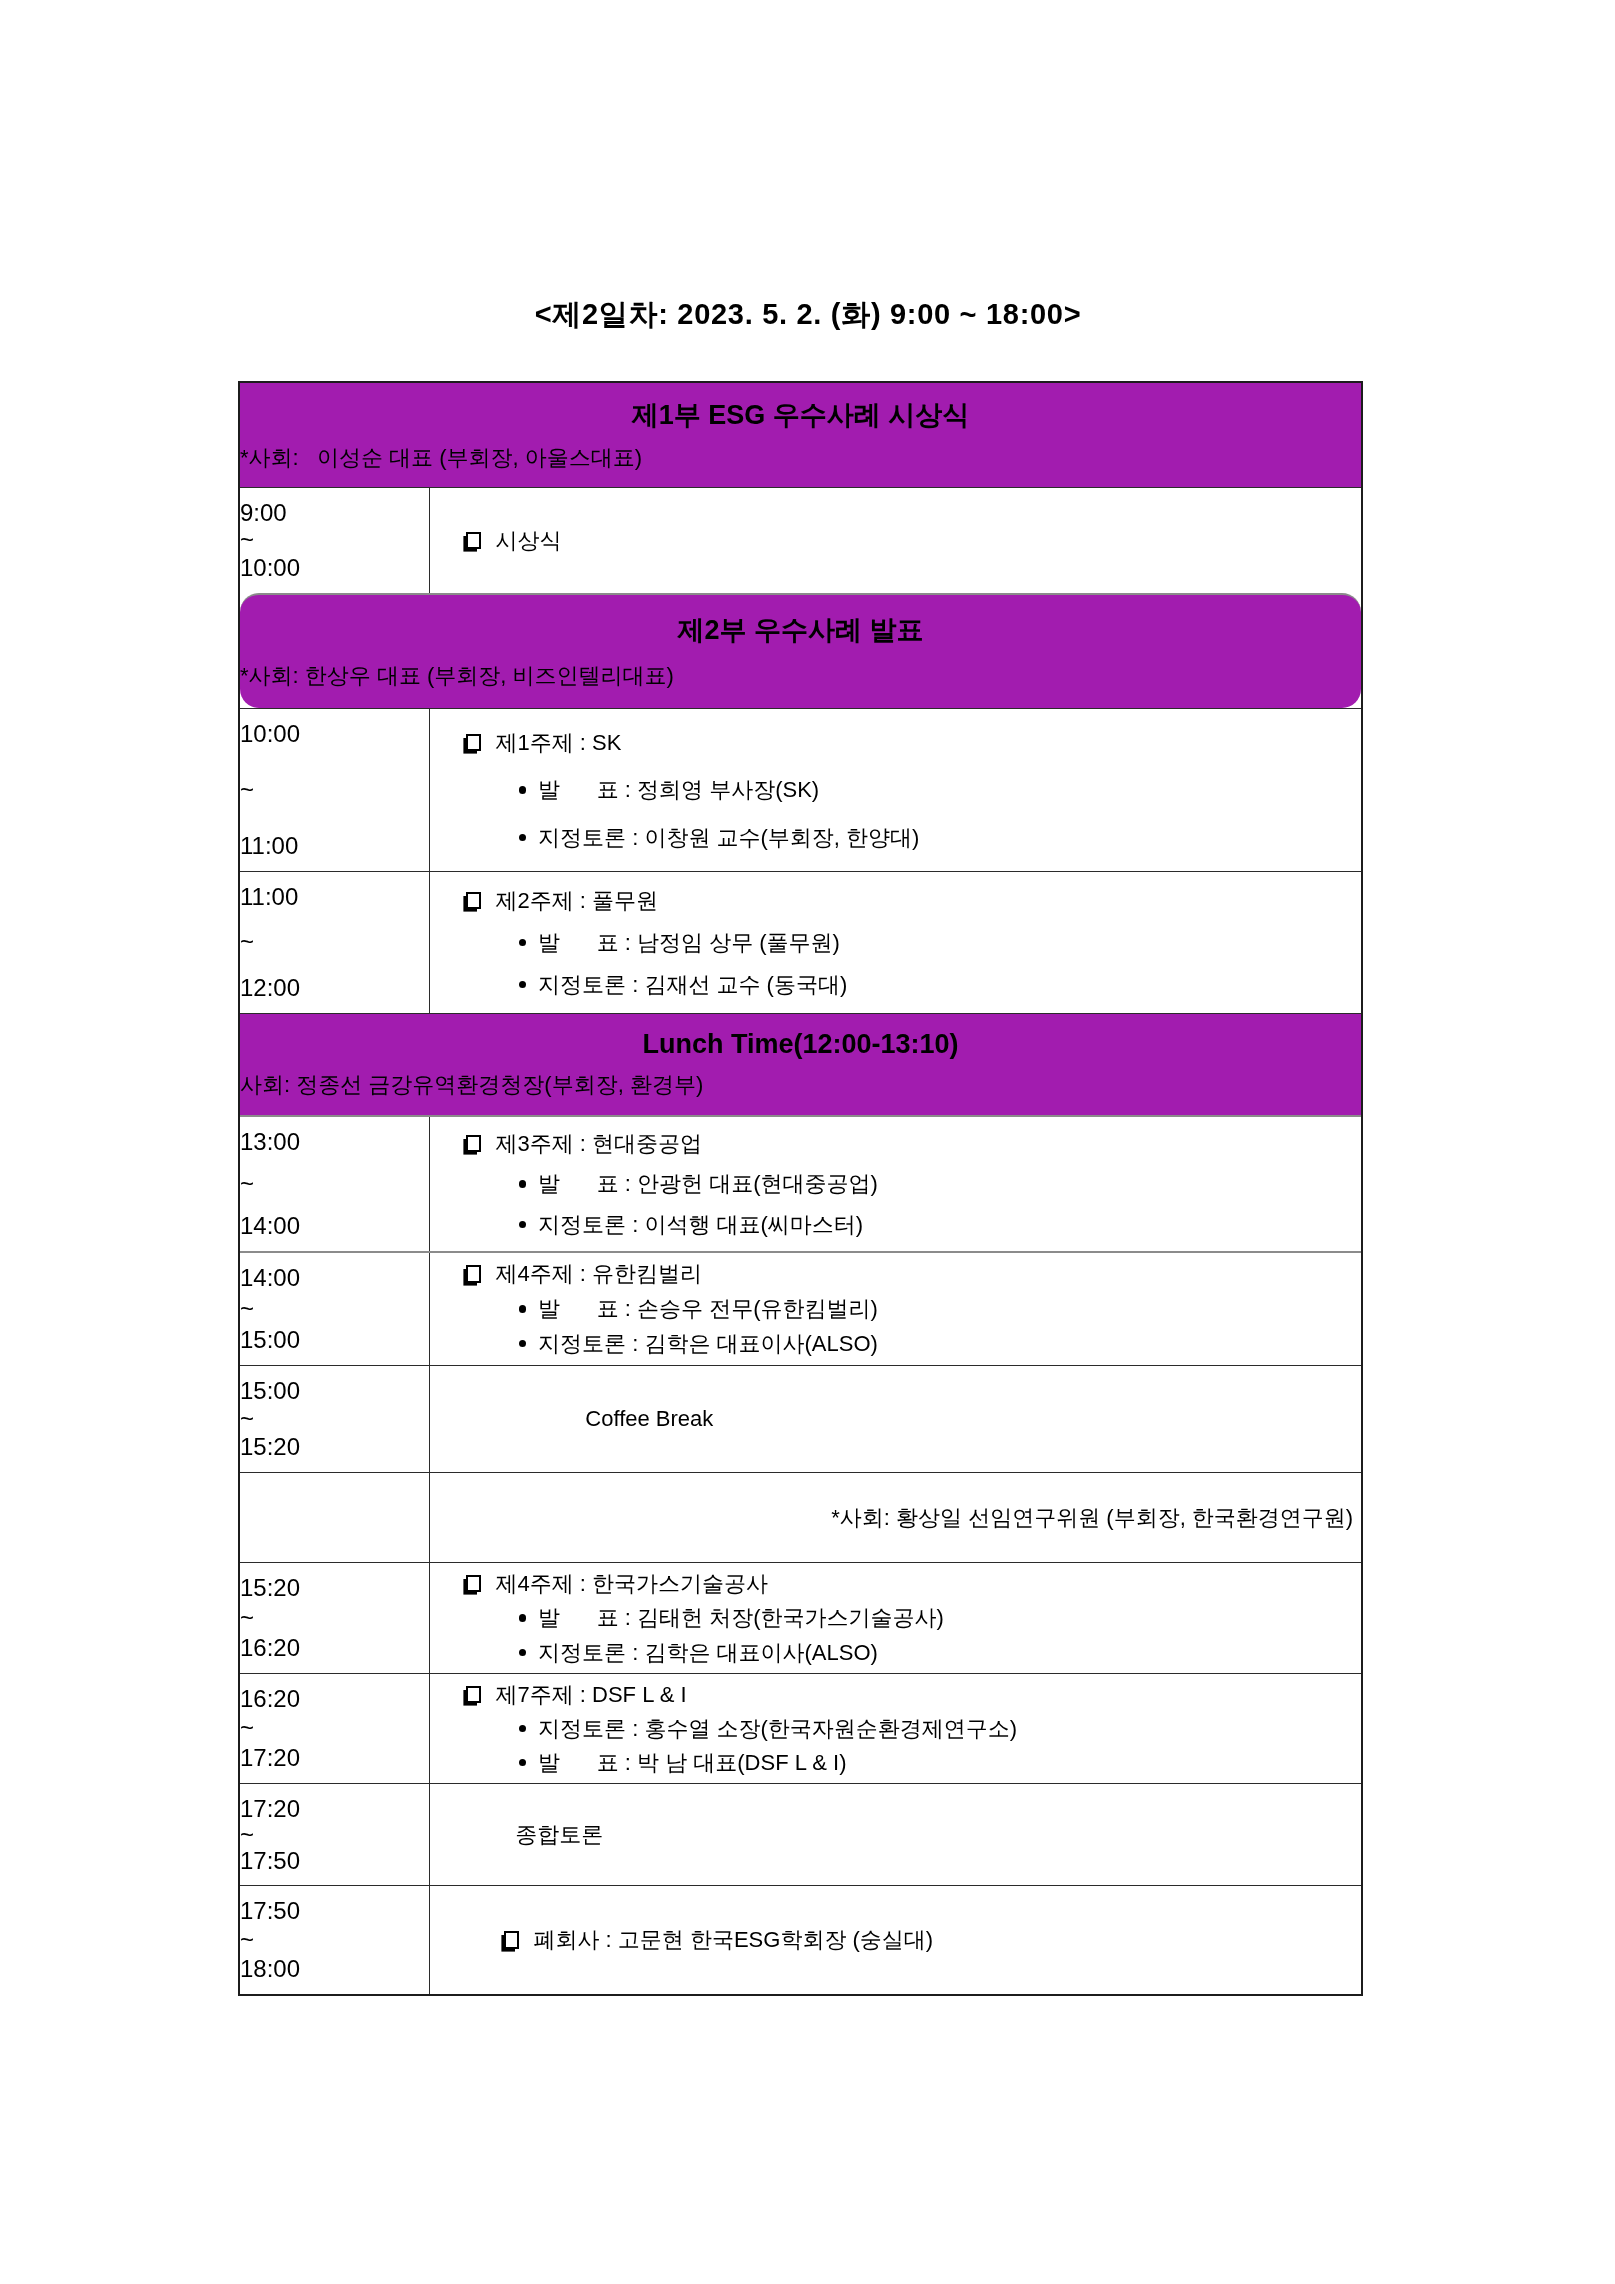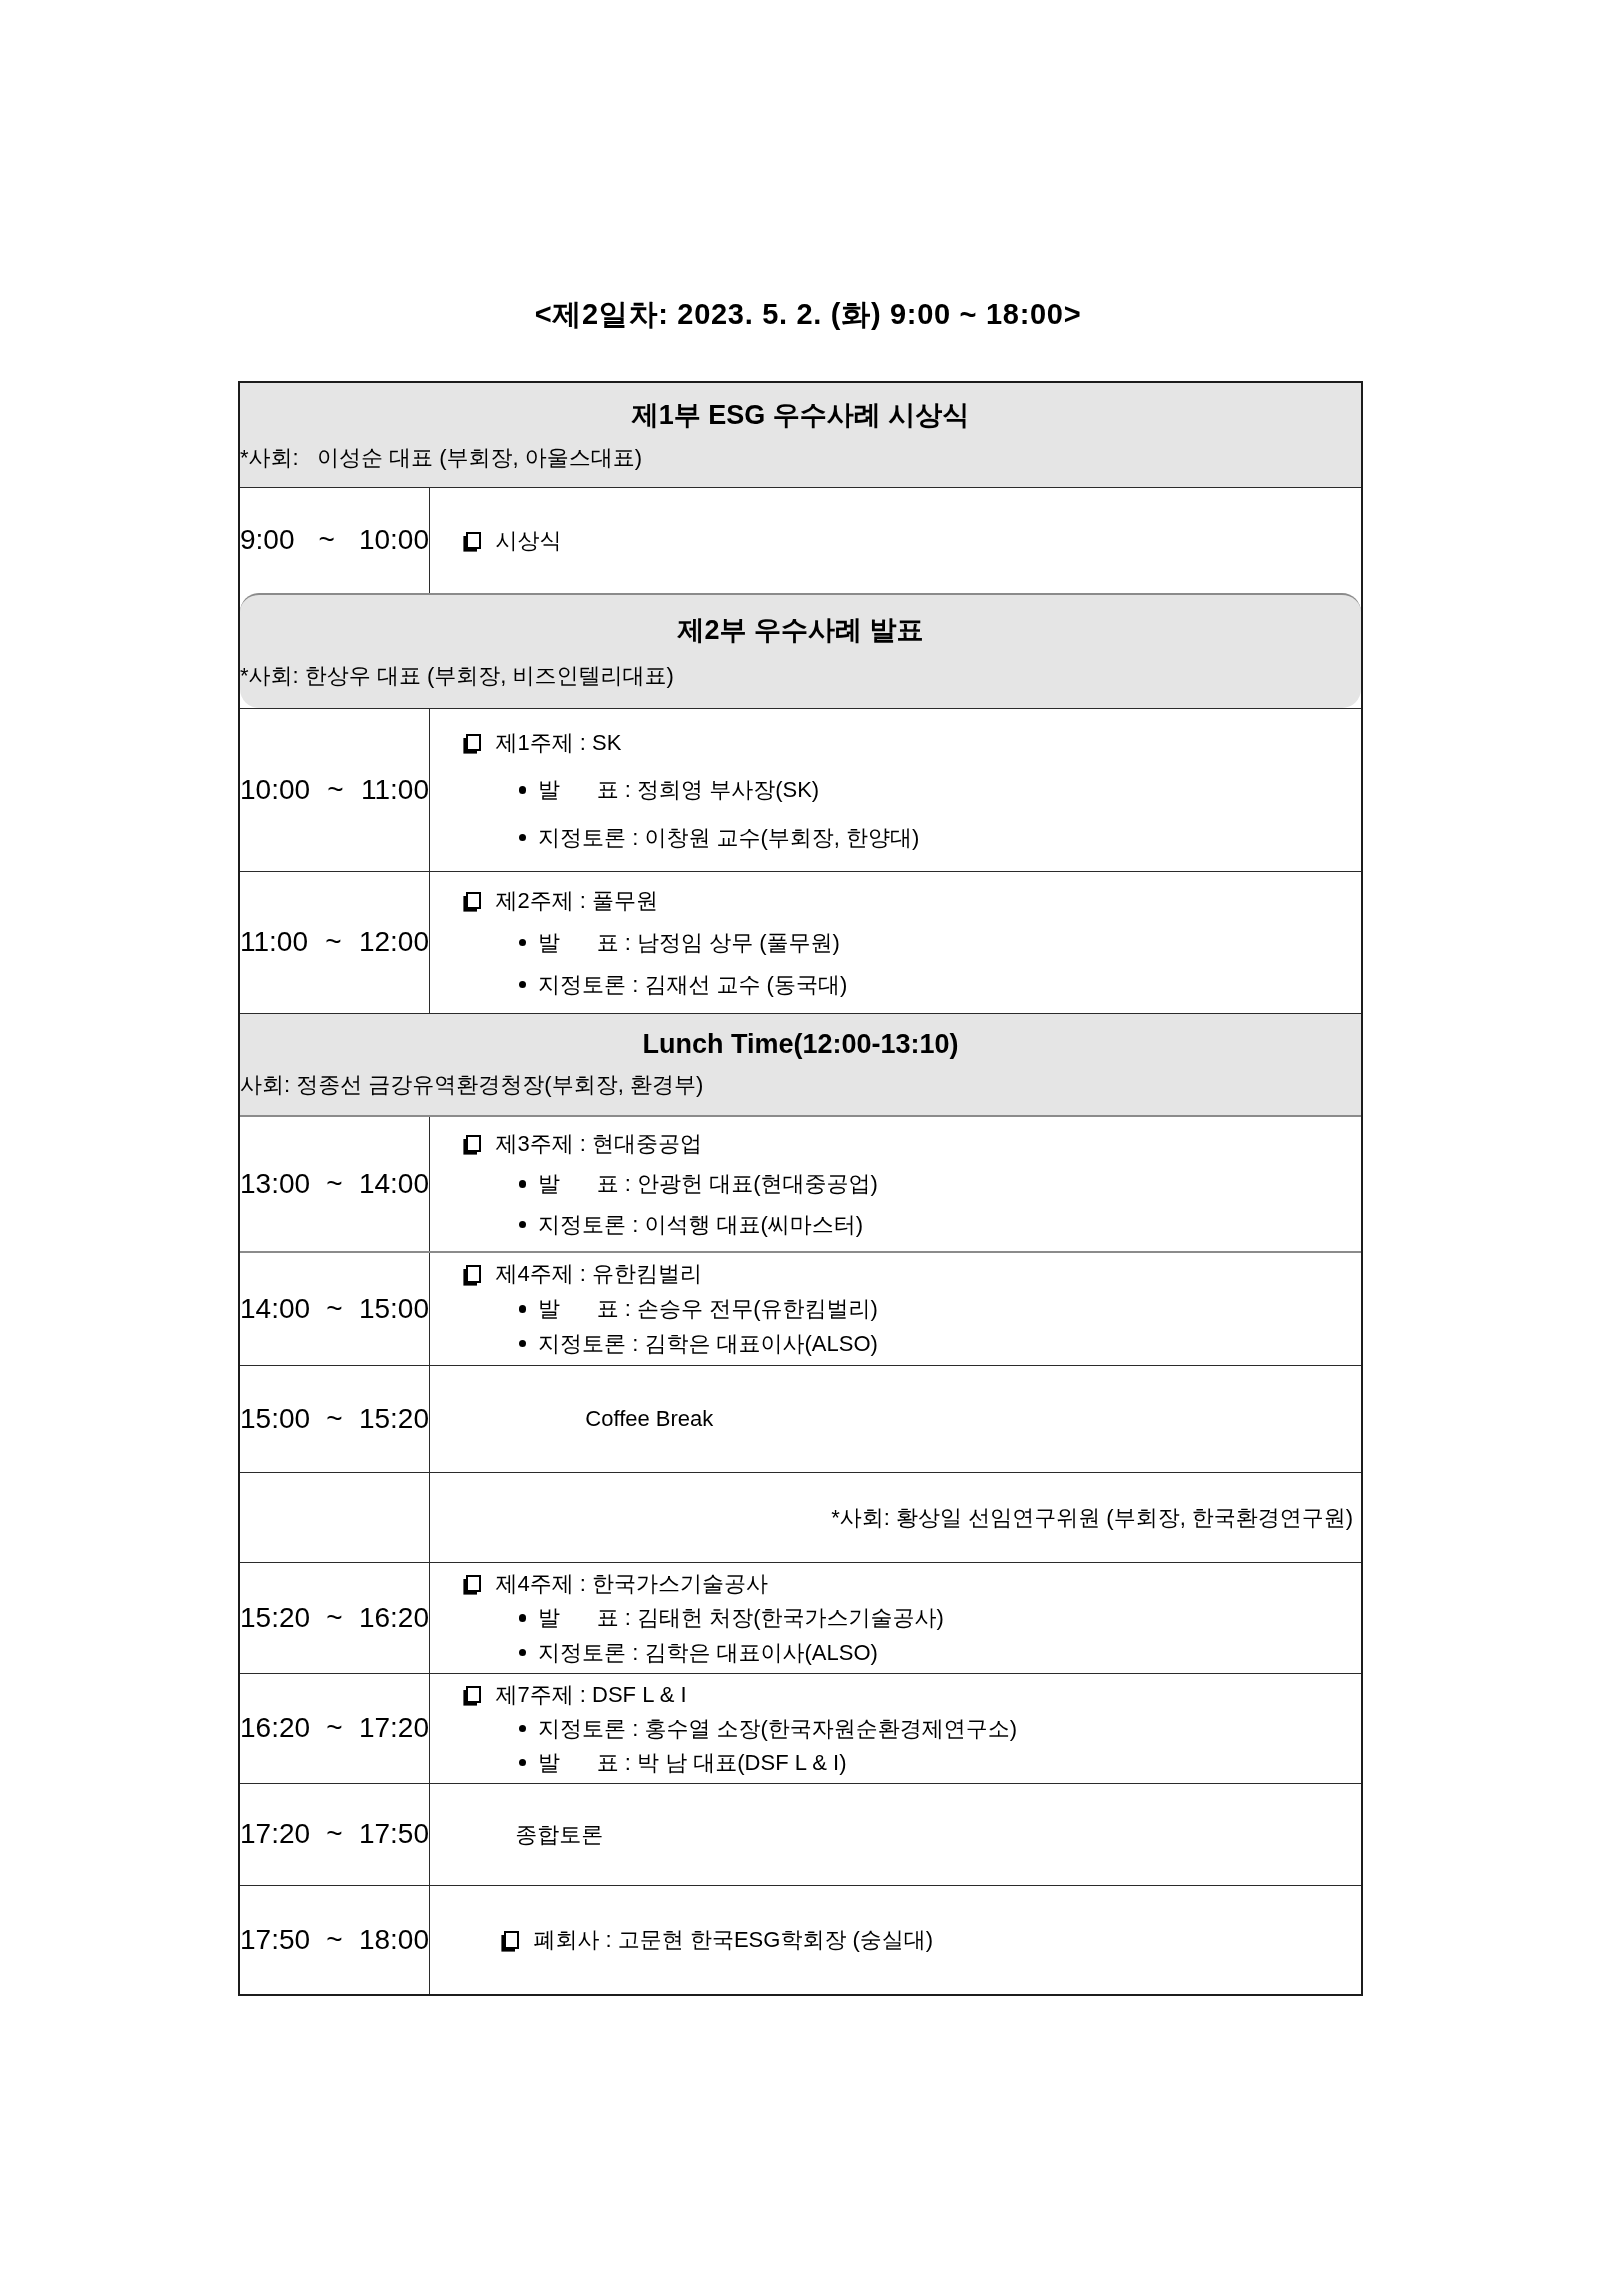--- a/index.html
+++ b/index.html
@@ -14,30 +14,30 @@
   }
   .schedule-table{
     position:absolute;left:238px;top:381px;width:1125px;
     border:2px solid #1c1c1c;box-sizing:border-box;background:#fff;
   }
   .row{display:flex;box-sizing:border-box;border-top:1.3px solid #2b2b2b;}
   .row.first{border-top:none;}
   .row.gray-top{border-top:2.6px solid #8b8b8b;}
   .section-row{
     flex-direction:column;justify-content:space-evenly;
-    background:#e5e5e5;padding:3.9px 0;
+    background:#a21caf;padding:3.9px 0;
   }
   .section-title{text-align:center;font-weight:bold;font-size:27px;}
   .section-moderator{text-align:left;font-size:22px;padding-right:7.8px;white-space:pre;}
   .session-row{flex-direction:row;}
   .time-cell{
     width:190px;min-width:190px;box-sizing:border-box;
     border-right:1.3px solid #2b2b2b;
-    display:flex;justify-content:space-between;align-items:center;
-    padding:11.7px 0;font-size:28px;
+    display:flex;flex-direction:column;justify-content:space-between;align-items:flex-start;
+    padding:11.7px 0;font-size:24px;
   }
   .time-line{line-height:1.1;}
   .content-cell{
     flex:1;display:flex;flex-direction:column;justify-content:space-evenly;
     padding-left:14.3px;padding-right:6.5px;box-sizing:border-box;font-size:22px;
   }
   .item{display:flex;align-items:center;white-space:pre;line-height:1.25;margin-left:20px;}
   .cb{
     display:inline-block;width:15.6px;height:17.6px;box-sizing:border-box;
     border:2px solid #000;background:#fff;

